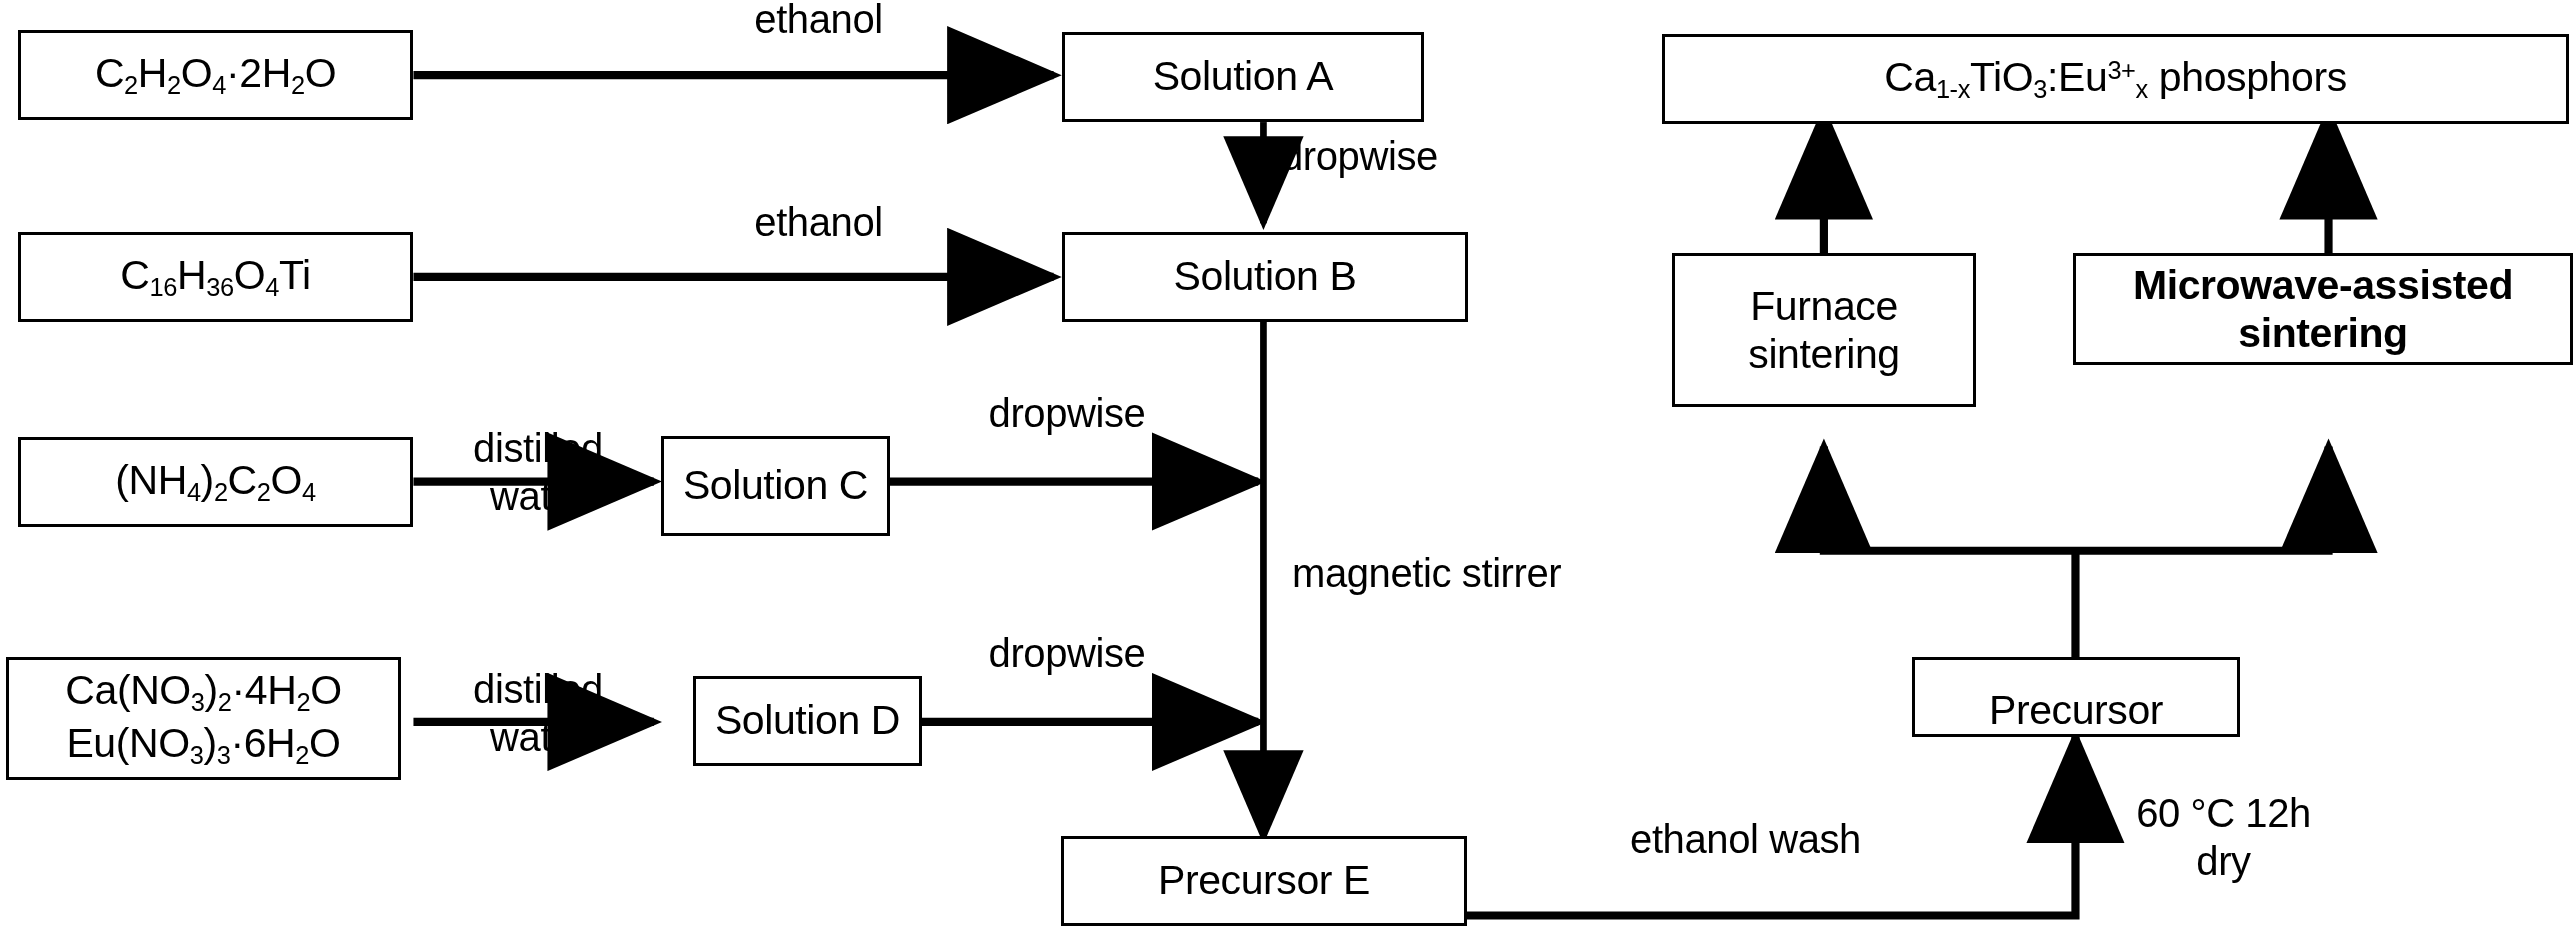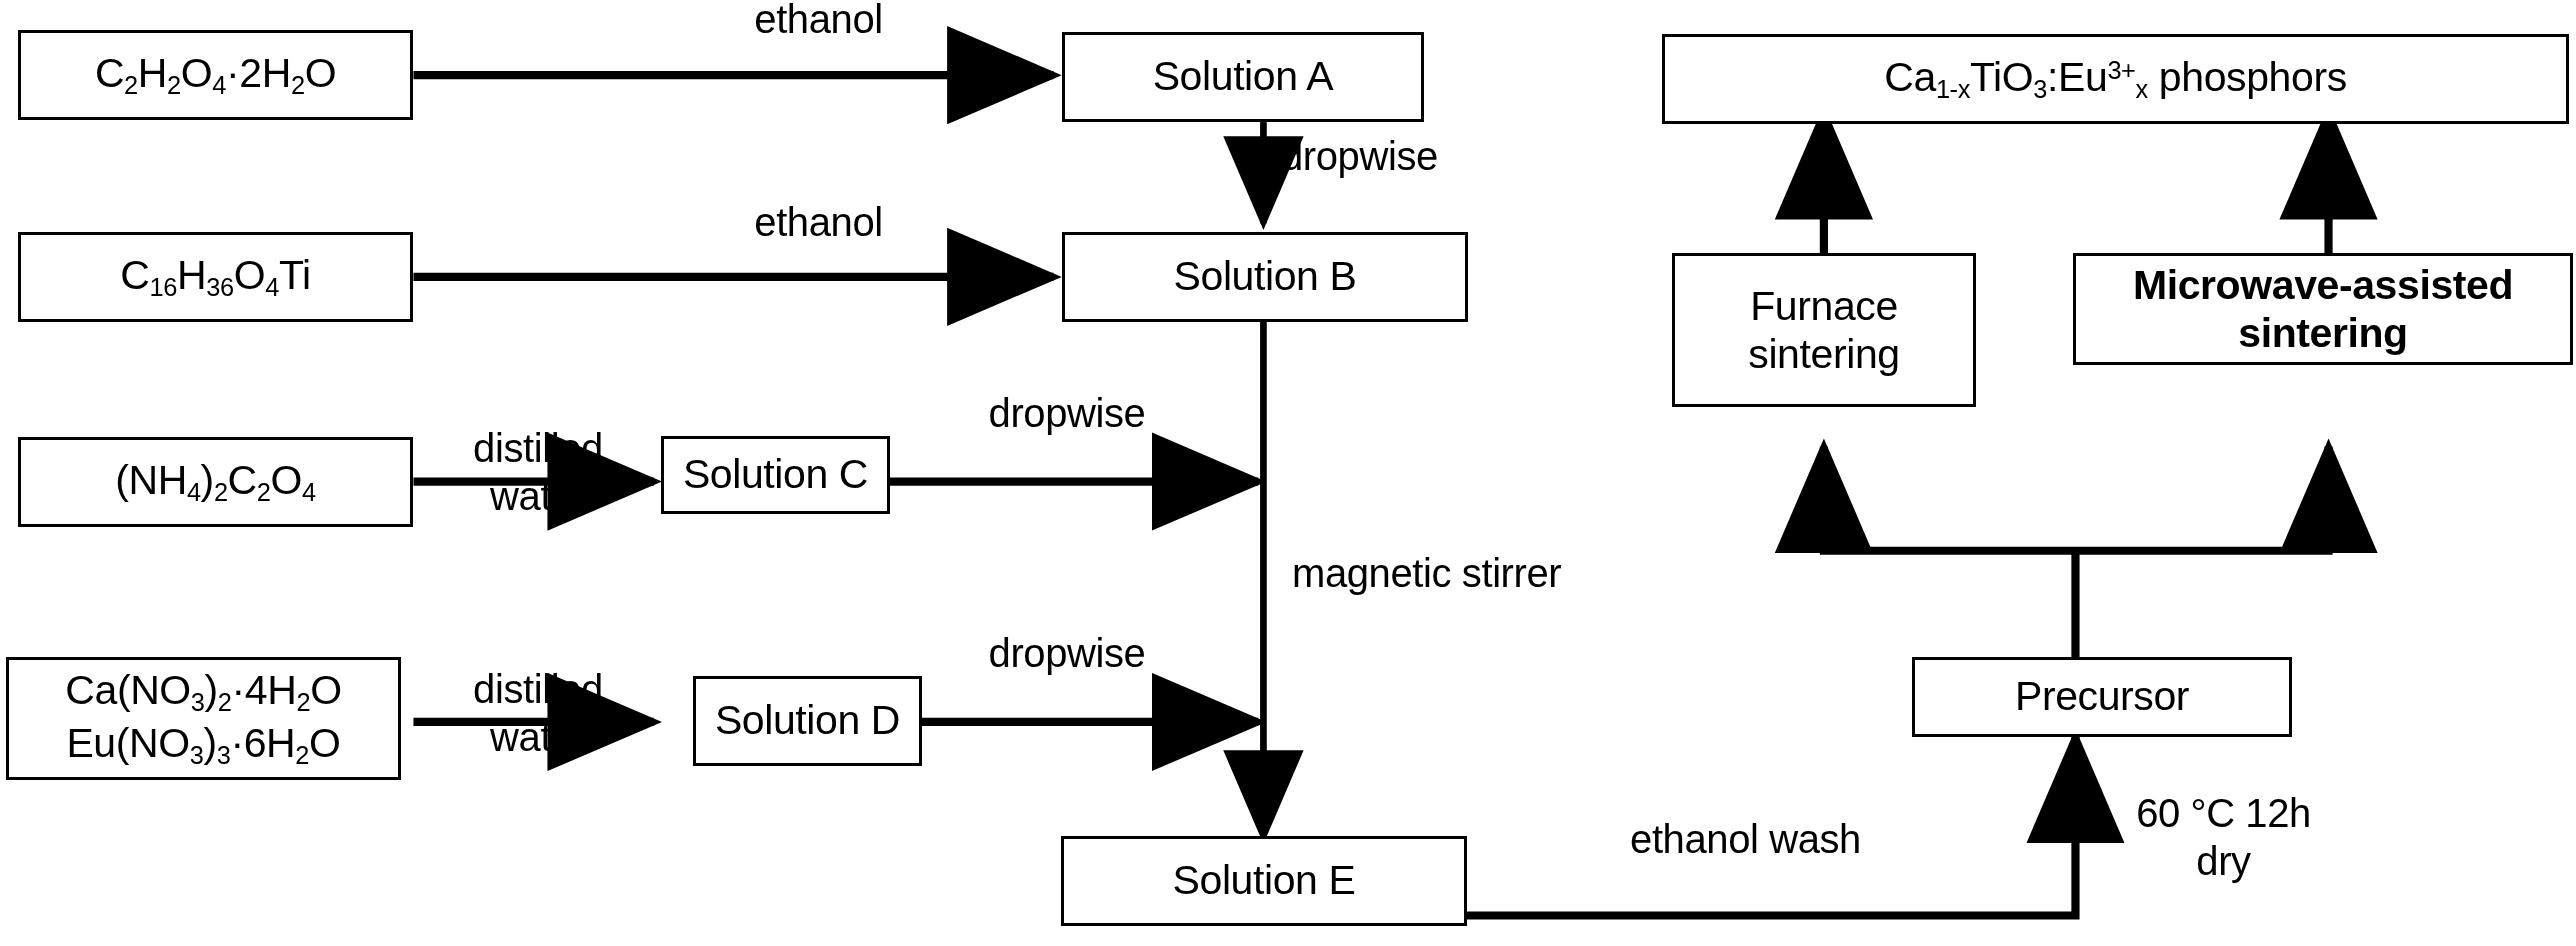--- a/index.html
+++ b/index.html
@@ -138,49 +138,49 @@
   </div>
 
   <div class="box" style="left:1062px; top:32px; width:362px; height:90px;">
     <span>Solution A</span>
   </div>
 
   <div class="box" style="left:1062px; top:232px; width:406px; height:90px;">
     <span>Solution B</span>
   </div>
 
-  <div class="box" style="left:661px; top:436px; width:229px; height:78px;">
+  <div class="box" style="left:661px; top:436px; width:229px; height:100px;">
     <span>Solution C</span>
   </div>
 
   <div class="box" style="left:693px; top:676px; width:229px; height:90px;">
     <span>Solution D</span>
   </div>
 
   <div class="box" style="left:1061px; top:836px; width:406px; height:90px;">
-    <span>Solution E</span>
+    <span>Precursor E</span>
   </div>
 
   <div class="box" style="left:1662px; top:34px; width:907px; height:90px;">
     <span>
       Ca<sub>1-x</sub>TiO<sub>3</sub>:Eu<sup>3+</sup><sub>x</sub> phosphors
     </span>
   </div>
 
   <div class="box two-line" style="left:1672px; top:253px; width:304px; height:154px;">
     <span>Furnace</span>
     <span>sintering</span>
   </div>
 
   <div class="box two-line bold" style="left:2073px; top:253px; width:500px; height:112px;">
     <span>Microwave-assisted</span>
     <span>sintering</span>
   </div>
 
-  <div class="box" style="left:1912px; top:657px; width:380px; height:80px;">
+  <div class="box" style="left:1912px; top:657px; width:328px; height:80px;align-items:flex-end;">
     <span>Precursor</span>
   </div>
 
   <div class="lbl" style="left:692px; top:-3px; width:253px;">
     <span>ethanol</span>
   </div>
 
   <div class="lbl" style="left:692px; top:200px; width:253px;">
     <span>ethanol</span>
   </div>

